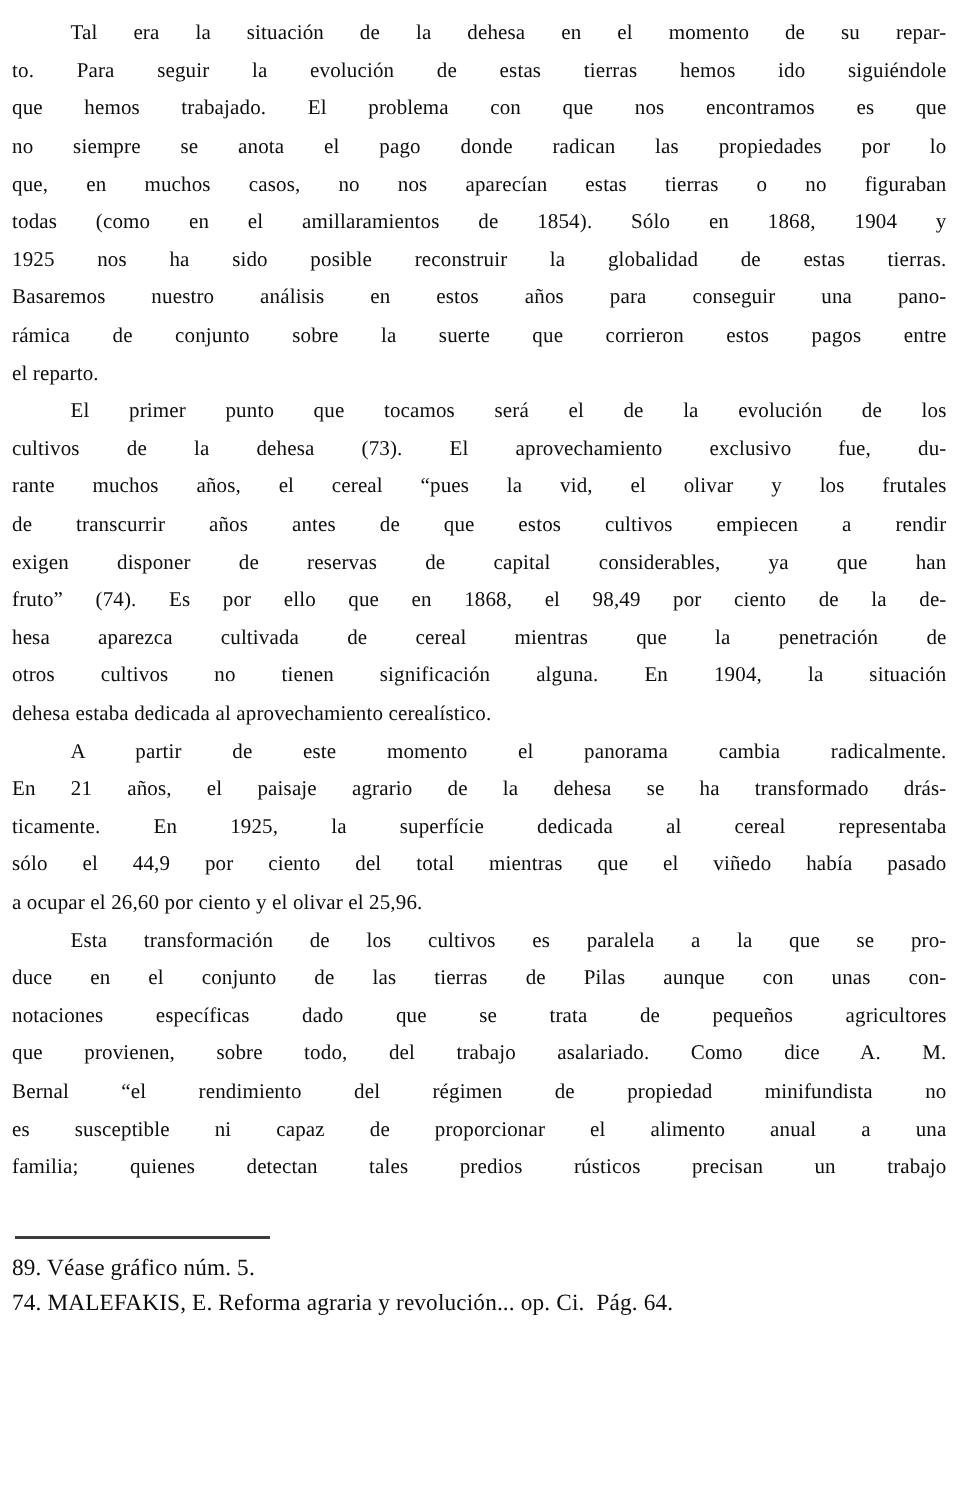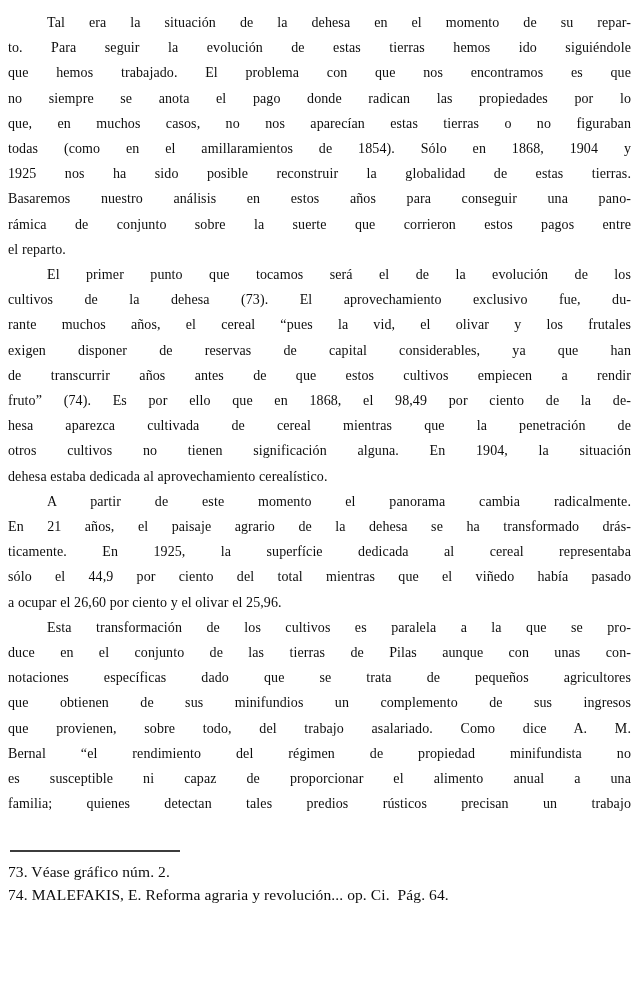--- a/index.html
+++ b/index.html
@@ -69,45 +69,44 @@
         <div class="line">todas (como en el amillaramientos de 1854). Sólo en 1868, 1904 y</div>
         <div class="line">1925 nos ha sido posible reconstruir la globalidad de estas tierras.</div>
         <div class="line">Basaremos nuestro análisis en estos años para conseguir una pano-</div>
         <div class="line">rámica de conjunto sobre la suerte que corrieron estos pagos entre</div>
         <div class="line flush">el reparto.</div>
       </div>
       <div>
         <div class="line indent">El primer punto que tocamos será el de la evolución de los</div>
         <div class="line">cultivos de la dehesa (73). El aprovechamiento exclusivo fue, du-</div>
         <div class="line">rante muchos años, el cereal “pues la vid, el olivar y los frutales</div>
+        <div class="line">de transcurrir años antes de que estos cultivos empiecen a rendir</div>
         <div class="line">exigen disponer de reservas de capital considerables, ya que han</div>
-        <div class="line">de transcurrir años antes de que estos cultivos empiecen a rendir</div>
         <div class="line">fruto” (74). Es por ello que en 1868, el 98,49 por ciento de la de-</div>
         <div class="line">hesa aparezca cultivada de cereal mientras que la penetración de</div>
         <div class="line">otros cultivos no tienen significación alguna. En 1904, la situación</div>
         <div class="line flush">dehesa estaba dedicada al aprovechamiento cerealístico.</div>
       </div>
       <div>
         <div class="line indent">A partir de este momento el panorama cambia radicalmente.</div>
         <div class="line">En 21 años, el paisaje agrario de la dehesa se ha transformado drás-</div>
         <div class="line">ticamente. En 1925, la superfície dedicada al cereal representaba</div>
         <div class="line">sólo el 44,9 por ciento del total mientras que el viñedo había pasado</div>
         <div class="line flush">a ocupar el 26,60 por ciento y el olivar el 25,96.</div>
       </div>
       <div>
         <div class="line indent">Esta transformación de los cultivos es paralela a la que se pro-</div>
         <div class="line">duce en el conjunto de las tierras de Pilas aunque con unas con-</div>
         <div class="line">notaciones específicas dado que se trata de pequeños agricultores</div>
-        <div class="line">que obtienen de sus minifundios un complemento de sus ingresos</div>
         <div class="line">que provienen, sobre todo, del trabajo asalariado. Como dice A. M.</div>
         <div class="line">Bernal “el rendimiento del régimen de propiedad minifundista no</div>
         <div class="line">es susceptible ni capaz de proporcionar el alimento anual a una</div>
         <div class="line">familia; quienes detectan tales predios rústicos precisan un trabajo</div>
       </div>
     </div>
   <div class="footnote-block">
     <div class="footnote-divider"></div>
     <div class="footnotes">
-      <div class="footnote">73. Véase gráfico núm. 2.</div>
+      <div class="footnote">89. Véase gráfico núm. 5.</div>
       <div class="footnote">74. MALEFAKIS, E. Reforma agraria y revolución... op. Ci.  Pág. 64.</div>
     </div>
   </div>
 </div>
 
 </body></html>

